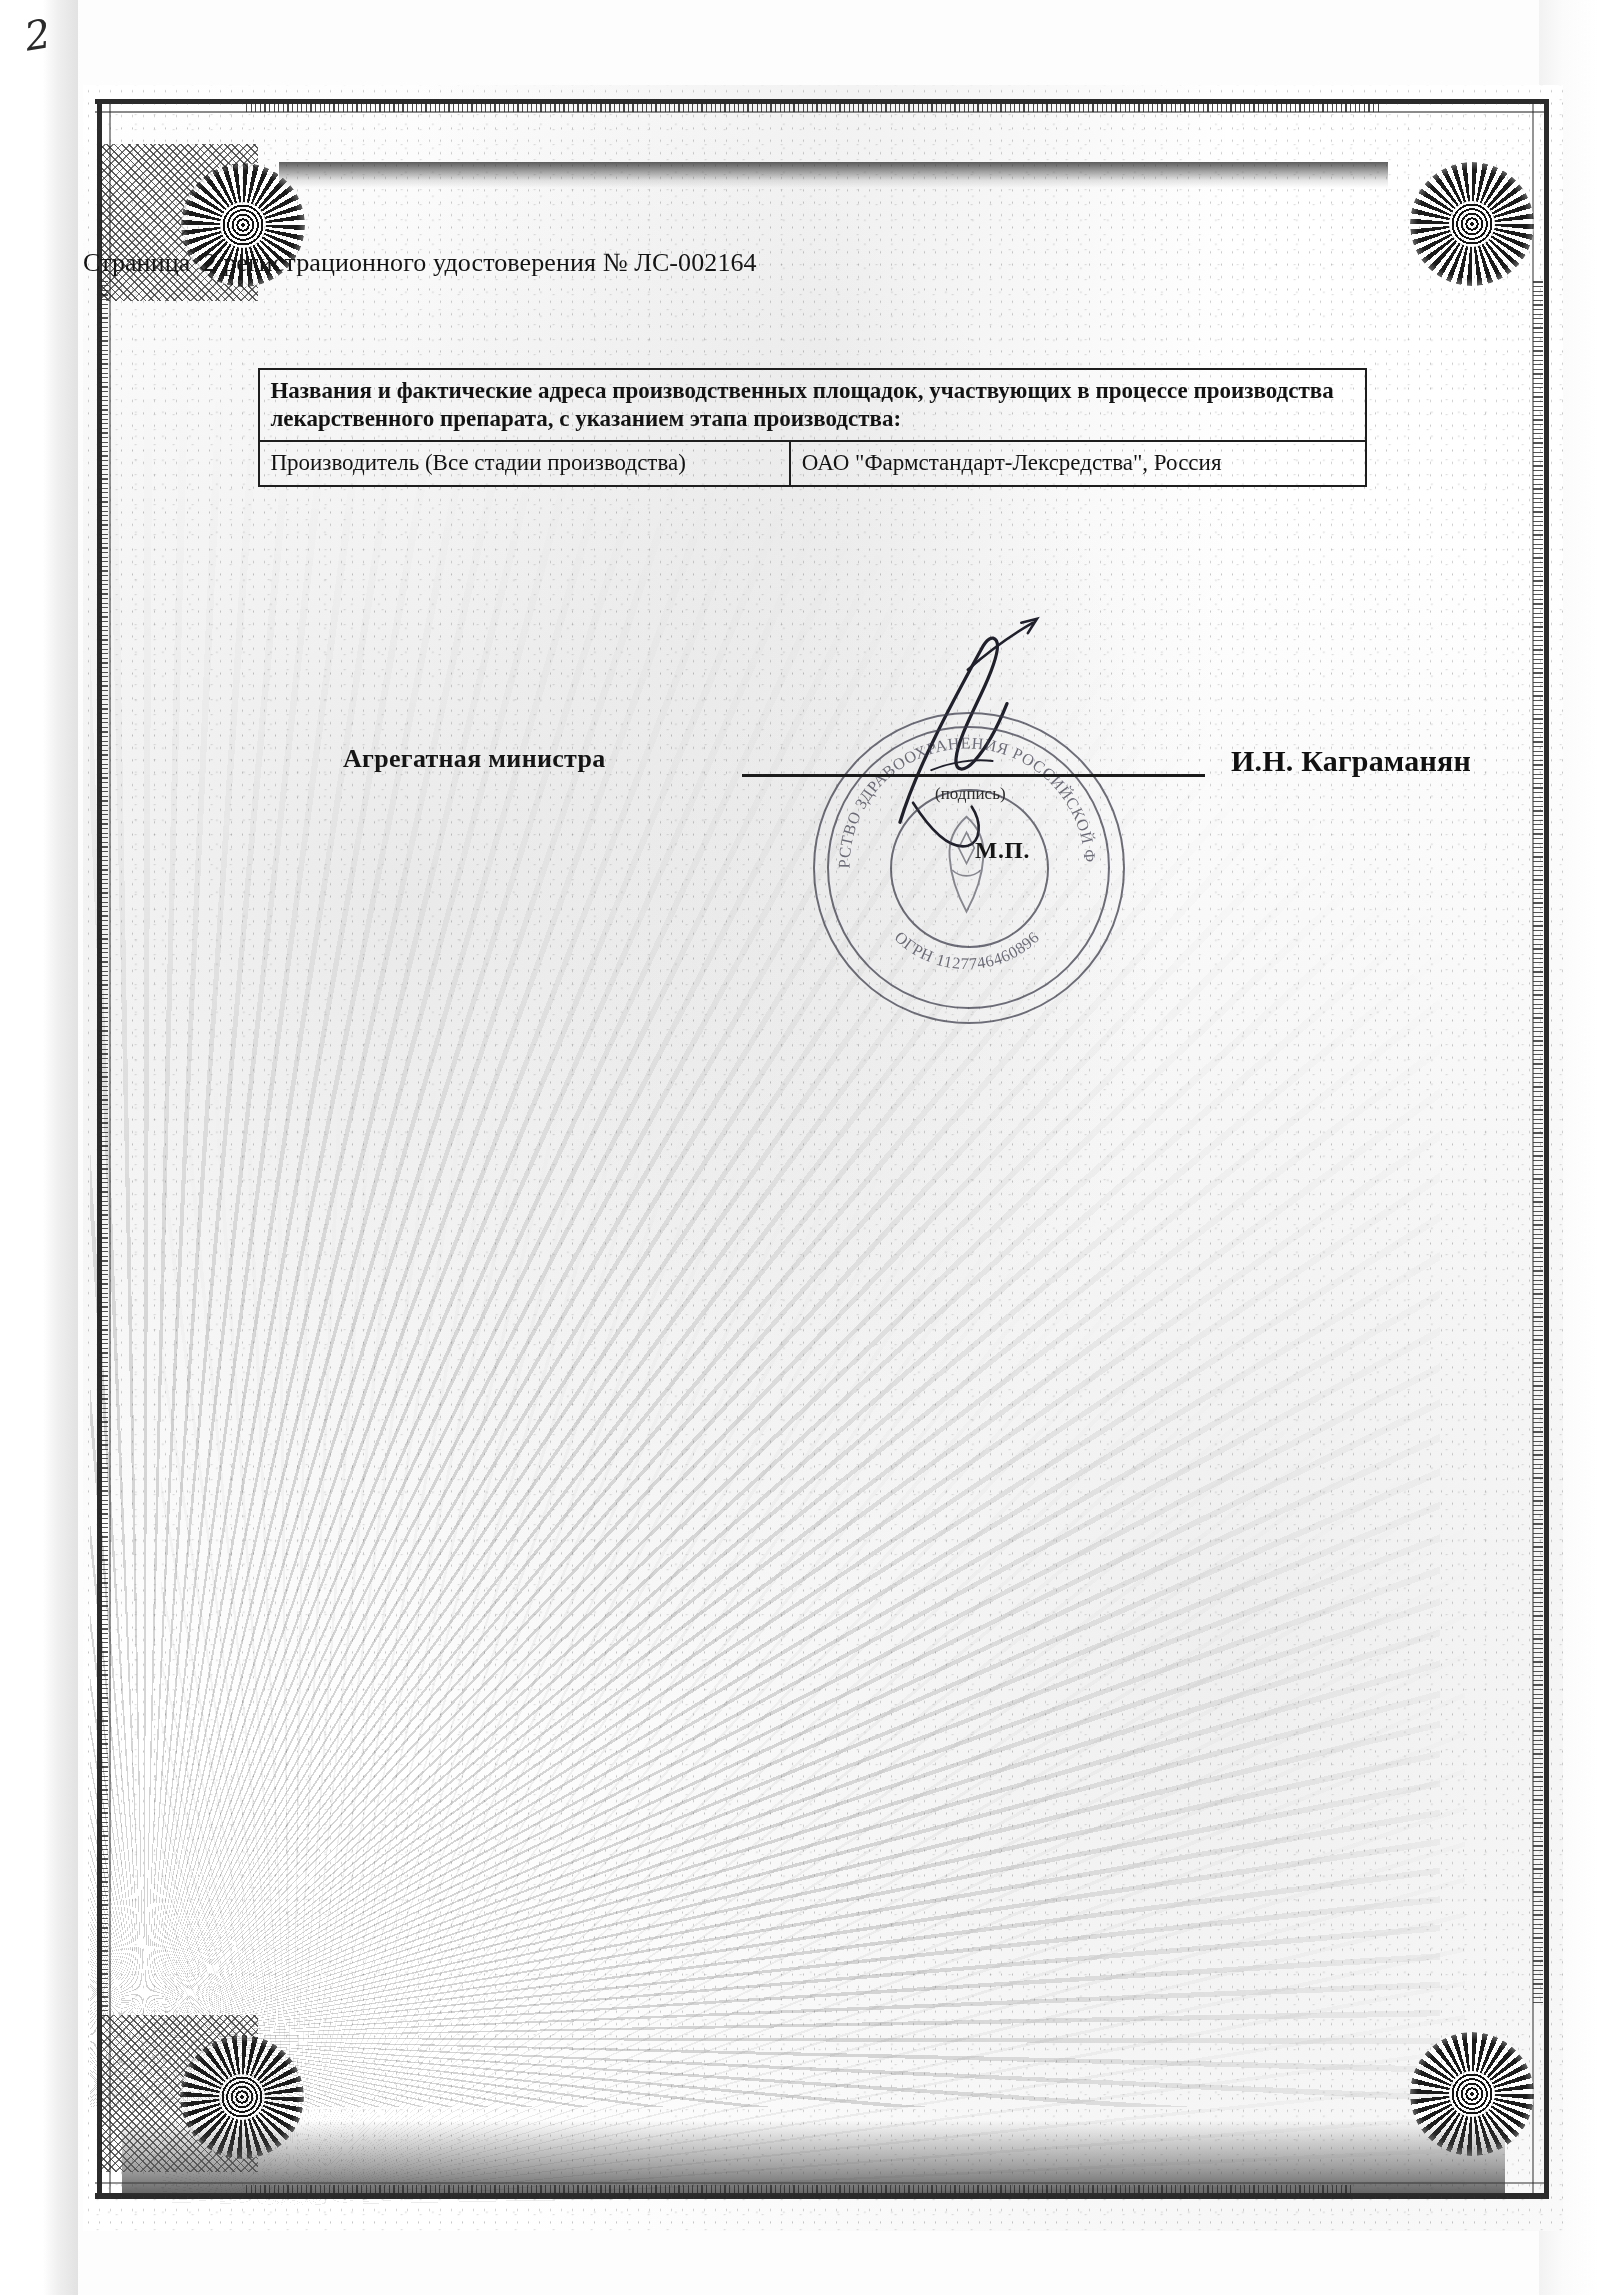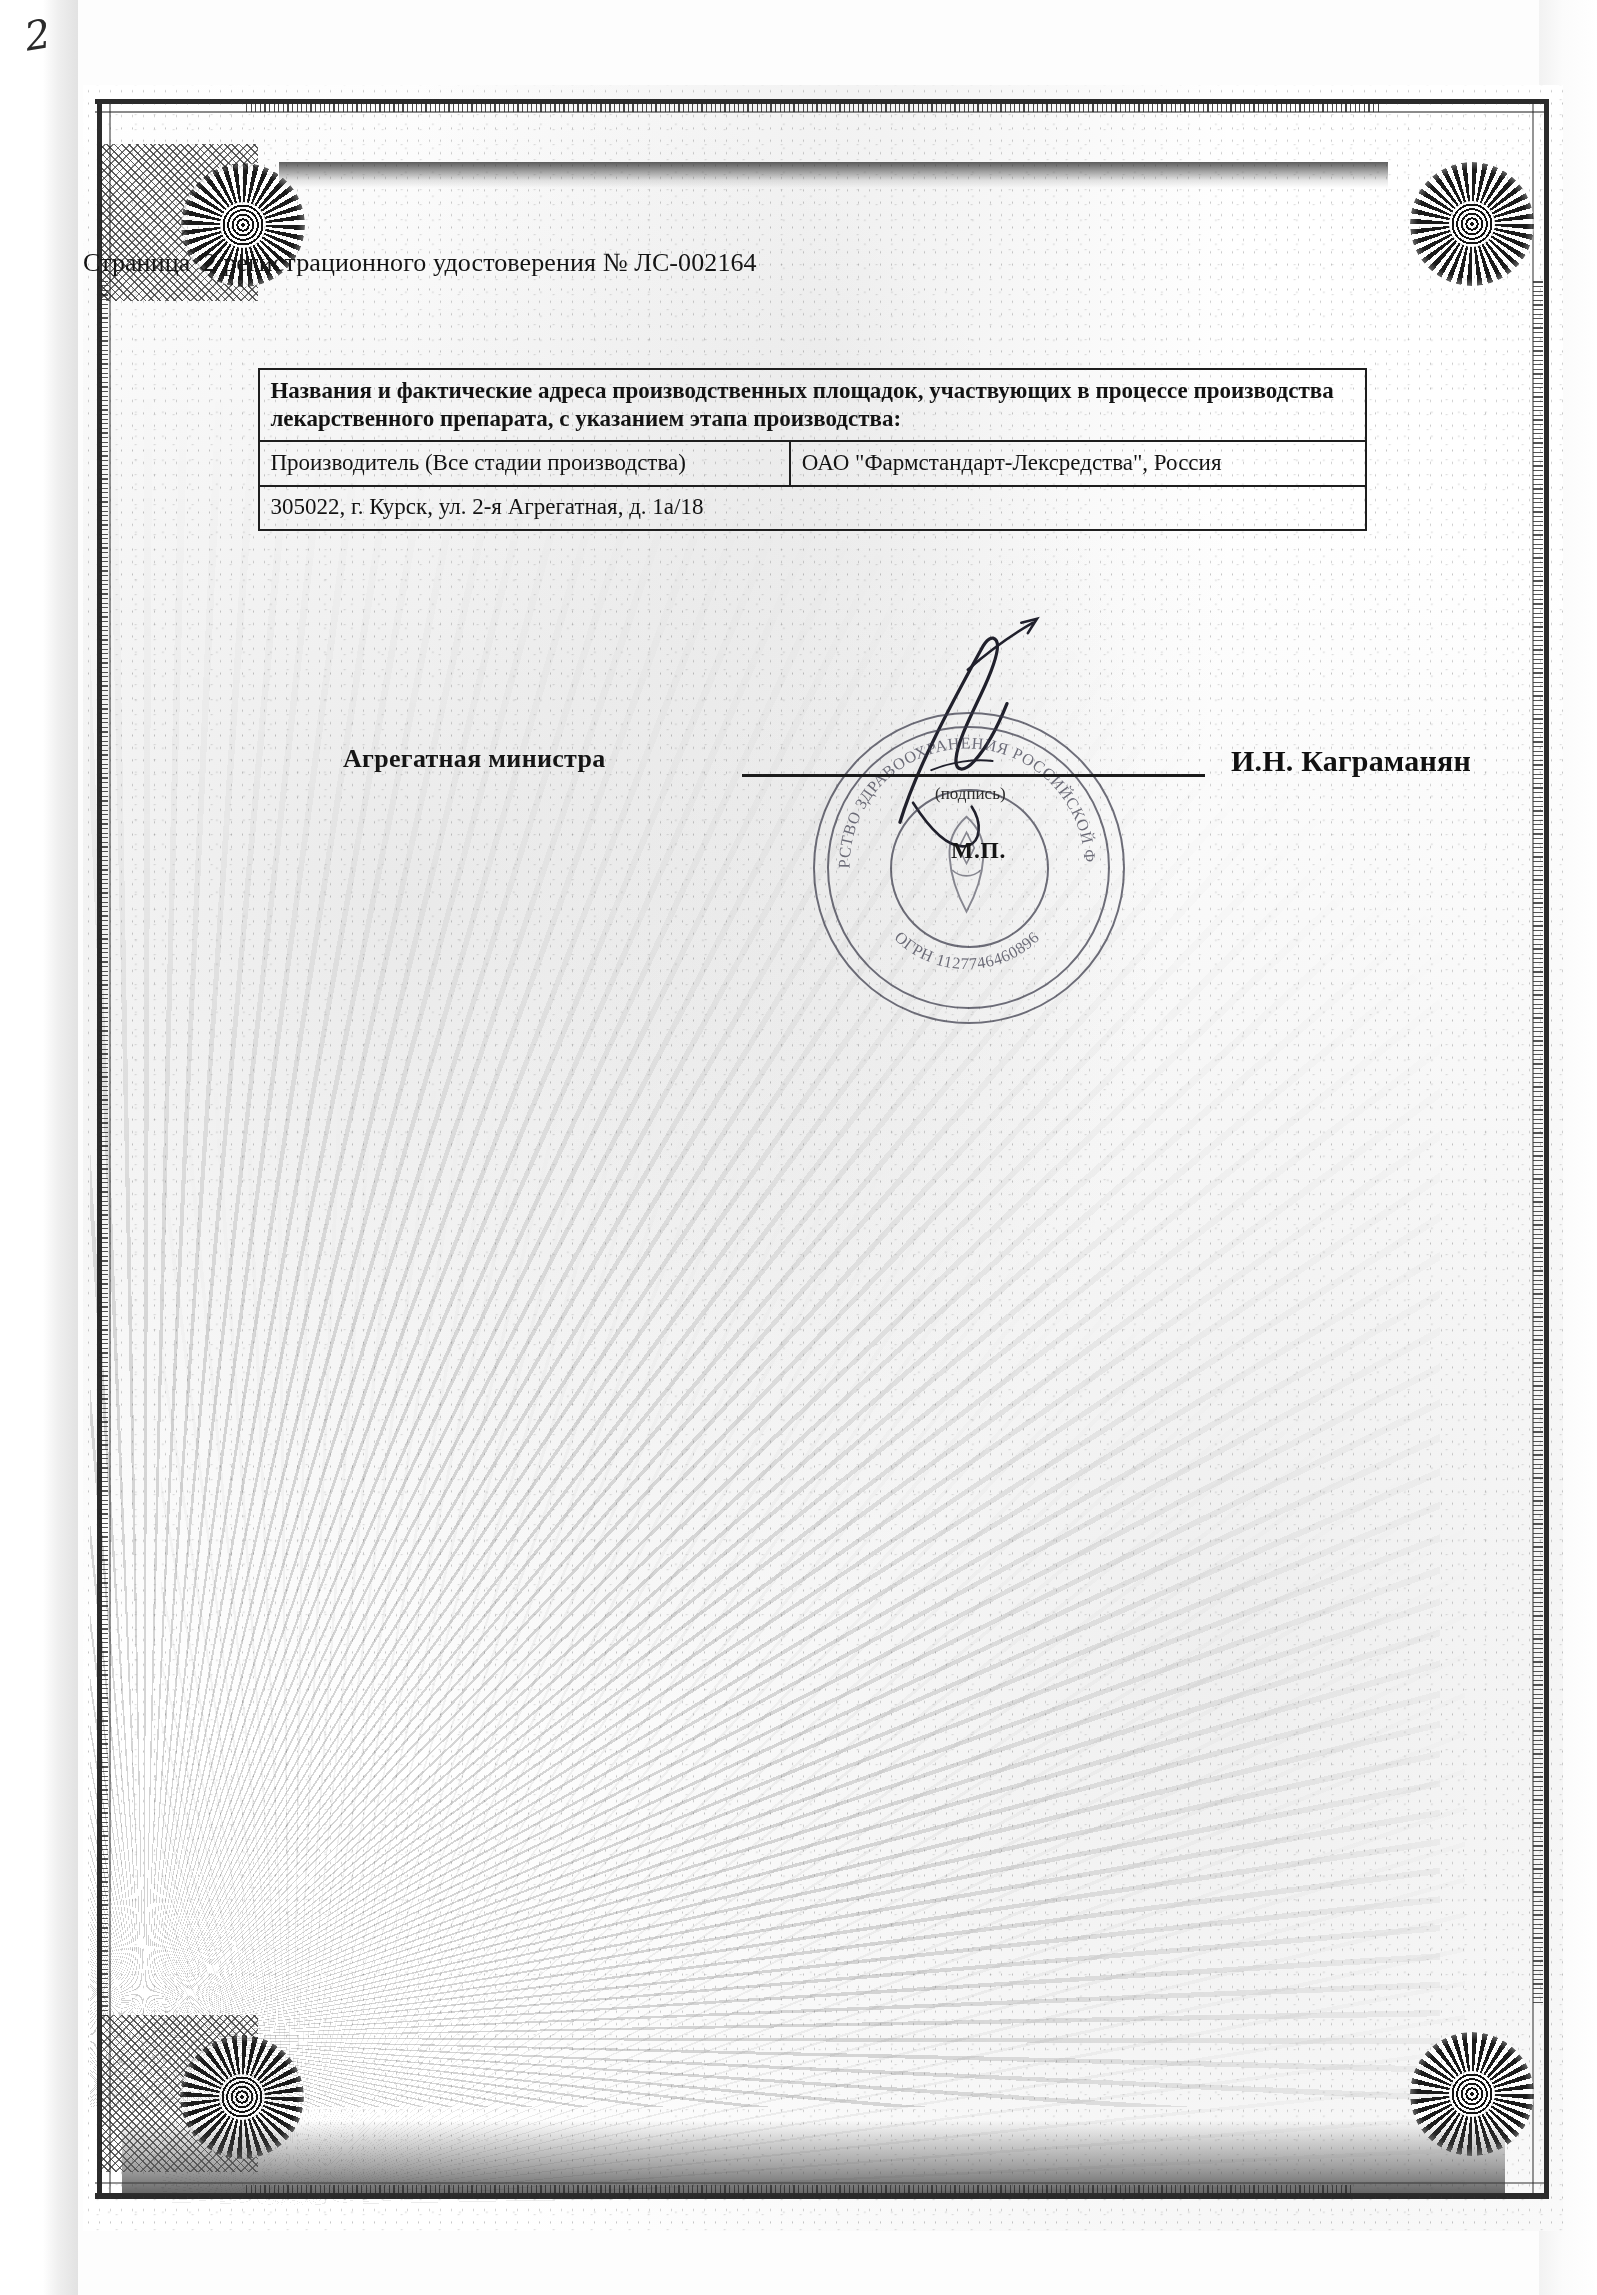--- a/index.html
+++ b/index.html
@@ -261,21 +261,21 @@
   #signature-caption {
     position: absolute;
     left: 836px;
     top: 40px;
     font-size: 17px;
     color: #2a2a2a;
     margin-left: 16px;
   }
   #mp-mark {
     position: absolute;
-    left: 868px;
+    left: 892px;
     top: 93px;
     font-size: 23.5px;
     font-weight: bold;
     color: #161616;
     letter-spacing: 0.7px;
   }
 
   
   #signature-stroke {
     position: absolute;
@@ -380,23 +380,20 @@
     <div id="page-header">Страница  2 регистрационного удостоверения № ЛС-002164</div>
 
     <table id="manufacturer-table">
       <tbody>
         <tr>
           <td colspan="2" class="cell-title">Названия и фактические адреса производственных площадок, участвующих в процессе производства лекарственного препарата, с указанием этапа производства:</td>
         </tr>
         <tr>
           <td class="cell-role">Производитель (Все стадии производства)</td>
           <td>ОАО "Фармстандарт-Лексредства", Россия</td>
-        </tr>
-        <tr>
-          <td colspan="2" class="cell-address">305022, г. Курск, ул. 2-я Агрегатная, д. 1а/18</td>
         </tr>
       </tbody>
     </table>
 
     <svg id="signature-stroke" viewBox="0 0 420 400">
       <path d="M72 330 C 96 250, 150 150, 196 66 C 204 50, 214 42, 220 52 C 226 64, 214 96, 196 134 C 178 172, 160 208, 158 232 C 156 252, 170 254, 186 236 C 206 214, 224 178, 236 148" fill="none" stroke="#20202c" stroke-width="5" stroke-linecap="round"></path>
       <path d="M176 96 C 206 70, 244 42, 276 24" fill="none" stroke="#20202c" stroke-width="4" stroke-linecap="round"></path>
       <path d="M258 24 L 282 18 L 268 40" fill="none" stroke="#20202c" stroke-width="4" stroke-linecap="round"></path>
       <path d="M120 250 C 150 238, 186 232, 214 236" fill="none" stroke="#20202c" stroke-width="3" stroke-linecap="round"></path>
       <path d="M92 300 C 120 344, 150 372, 176 366 C 196 360, 198 330, 182 306" fill="none" stroke="#20202c" stroke-width="4" stroke-linecap="round"></path>

